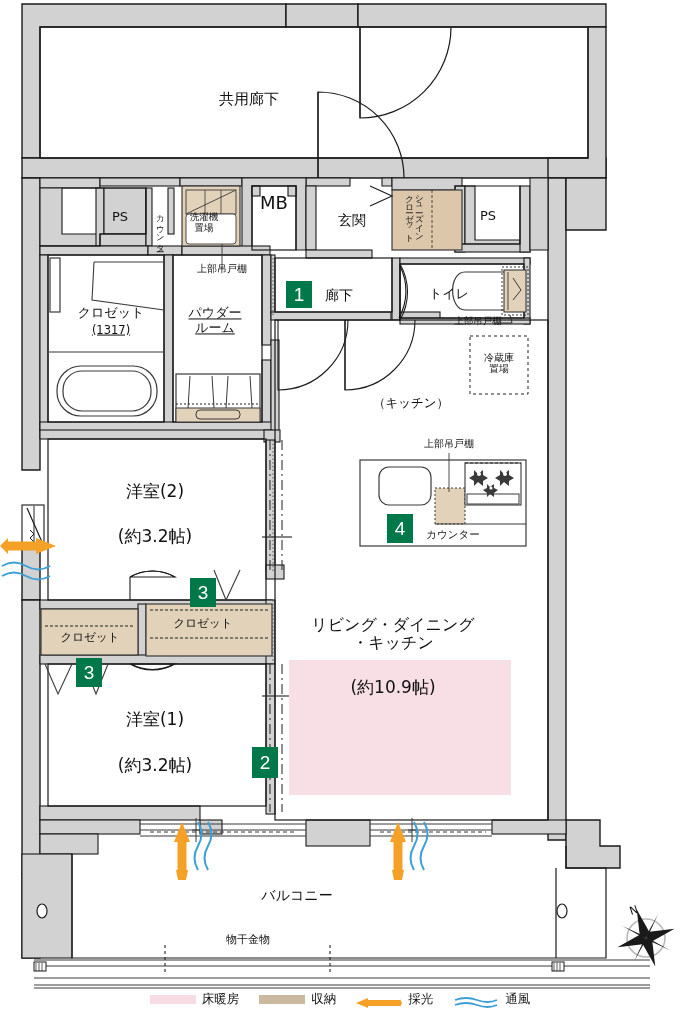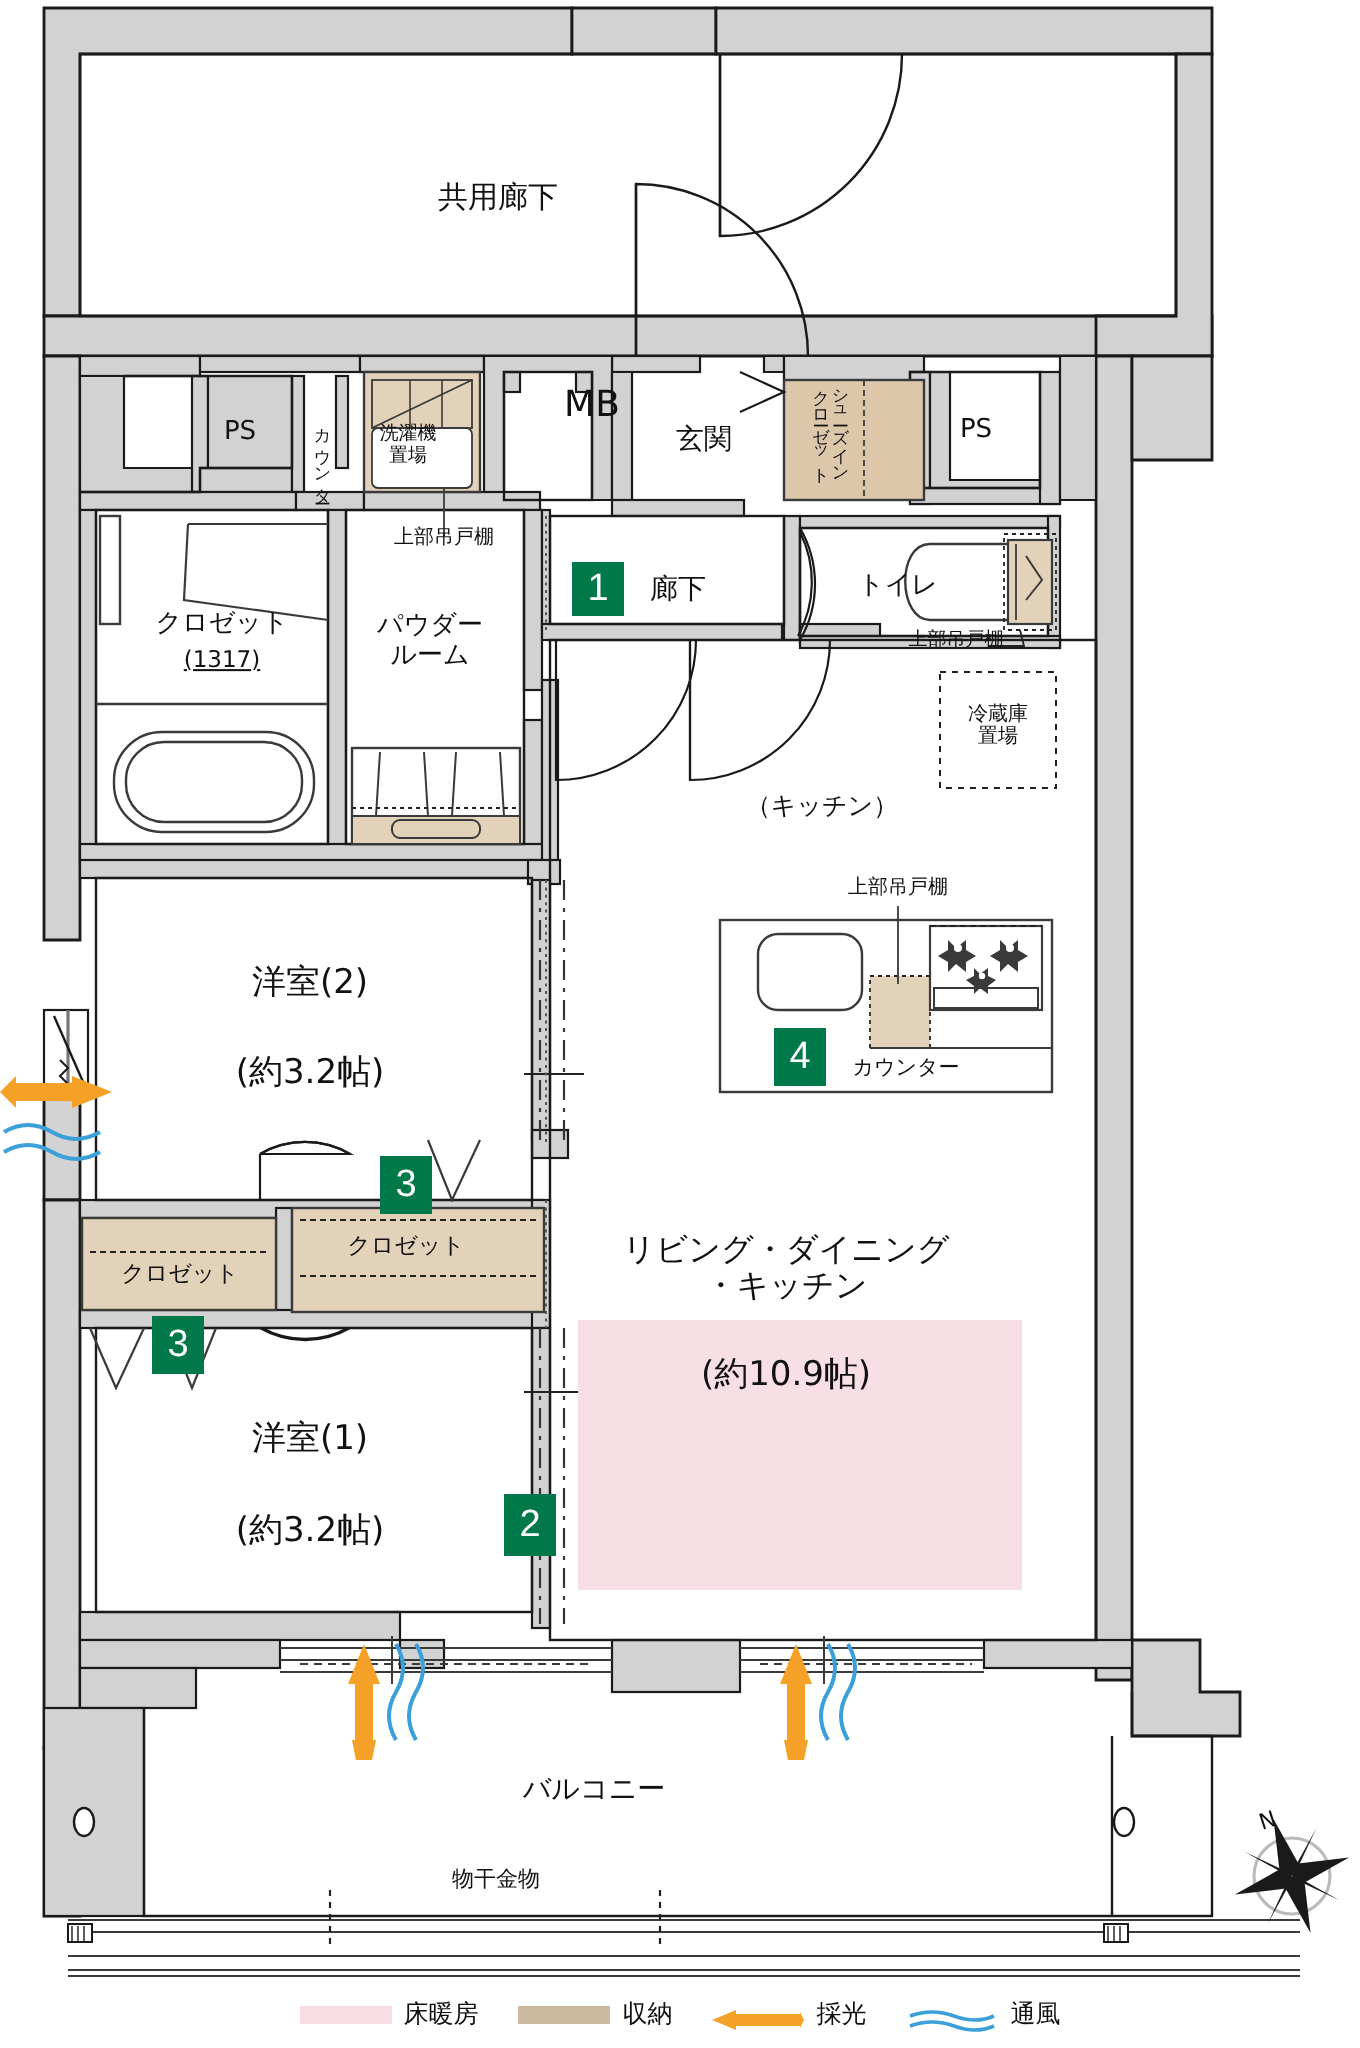--- a/index.html
+++ b/index.html
@@ -7,21 +7,21 @@
        font-family:"Liberation Sans","DejaVu Sans",sans-serif;color:#1a1a1a;}
   #plan{position:absolute;left:0;top:0;width:680px;height:1024px;}
   .lbl{position:absolute;white-space:nowrap;line-height:1.12;color:#111;
        font-family:"DejaVu Sans","Liberation Sans",sans-serif;}
   .ctr{transform:translate(-50%,-50%);text-align:center;}
   .badge{position:absolute;background:#00784a;color:#ffffff;
          display:flex;align-items:center;justify-content:center;
          font-size:19px;font-weight:400;line-height:1;
          font-family:"Liberation Sans",sans-serif;}
   .legend{position:absolute;left:0;top:982px;width:680px;height:34px;
-          display:flex;align-items:flex-end;justify-content:center;gap:20px;}
+          display:flex;align-items:center;justify-content:center;gap:20px;}
   .lg-item{display:flex;align-items:center;gap:6px;}
   .lg-sw{width:46px;height:9px;display:block;}
   .lg-tx{font-size:12.5px;font-family:"DejaVu Sans","Liberation Sans",sans-serif;color:#111;}
 </style>
 </head>
 <body>
 
 <svg id="plan" viewBox="0 0 680 1024" xmlns="http://www.w3.org/2000/svg">
   <defs>
     <marker id="arrowL" markerWidth="7" markerHeight="7" refX="6" refY="3.5" orient="auto">
@@ -374,29 +374,29 @@
       <path d="M19,19 L4,3 L0,0 L3,4 Z"></path>
       <path d="M-19,-19 L-4,-3 L0,0 L-3,-4 Z"></path>
     </g>
   </g>
 </svg>
 
 <div id="labels">
     <div class="lbl ctr" style="left: 249px; top: 99px; font-size: 15px;">共用廊下</div>
     <div class="lbl ctr" style="left: 120px; top: 217px; font-size: 13px;">PS</div>
     <div class="lbl ctr" style="left: 488px; top: 216px; font-size: 13px;">PS</div>
-    <div class="lbl ctr" style="left: 274px; top: 203px; font-size: 18px; margin-left: 22px;">MB</div>
+    <div class="lbl ctr" style="left: 274px; top: 203px; font-size: 18px;">MB</div>
     <div class="lbl ctr" style="left: 352px; top: 221px; font-size: 14px; text-align: right;">玄関</div>
     <div class="lbl ctr" style="left: 414px; top: 213px; font-size: 8.5px; writing-mode: vertical-rl; text-orientation: upright; line-height: 1.15;">シューズイン<br>クローゼット</div>
     <div class="lbl ctr" style="left: 204px; top: 223px; font-size: 9.5px;">洗濯機<br>置場</div>
     <div class="lbl ctr" style="left: 160px; top: 228px; font-size: 8.5px; writing-mode: vertical-rl; text-orientation: upright;">カウンター</div>
     <div class="lbl ctr" style="left: 222px; top: 269px; font-size: 10px;">上部吊戸棚</div>
     <div class="lbl ctr" style="left: 111px; top: 313px; font-size: 13px;">クロゼット</div>
     <div class="lbl ctr" style="left: 111px; top: 330px; font-size: 11.5px; text-decoration: underline;">(1317)</div>
-    <div class="lbl ctr" style="left: 215px; top: 321px; font-size: 13px;">パウダー<br>ルーム</div>
+    <div class="lbl ctr" style="left: 215px; top: 321px; font-size: 13px; text-decoration: underline;">パウダー<br>ルーム</div>
     <div class="lbl ctr" style="left: 339px; top: 296px; font-size: 14px;">廊下</div>
     <div class="lbl ctr" style="left: 449px; top: 294px; font-size: 13px;">トイレ</div>
     <div class="lbl ctr" style="left: 478px; top: 321px; font-size: 9.5px;">上部吊戸棚</div>
     <div class="lbl ctr" style="left: 499px; top: 363px; font-size: 10px;">冷蔵庫<br>置場</div>
     <div class="lbl ctr" style="left: 411px; top: 403px; font-size: 12.5px;">（キッチン）</div>
     <div class="lbl ctr" style="left: 449px; top: 444px; font-size: 10px;">上部吊戸棚</div>
     <div class="lbl ctr" style="left: 453px; top: 535px; font-size: 10.5px;">カウンター</div>
     <div class="lbl ctr" style="left: 155px; top: 492px; font-size: 17px;">洋室(2)</div>
     <div class="lbl ctr" style="left: 155px; top: 537px; font-size: 17px;">(約3.2帖)</div>
     <div class="lbl ctr" style="left: 90px; top: 637px; font-size: 11.5px;">クロゼット</div>

